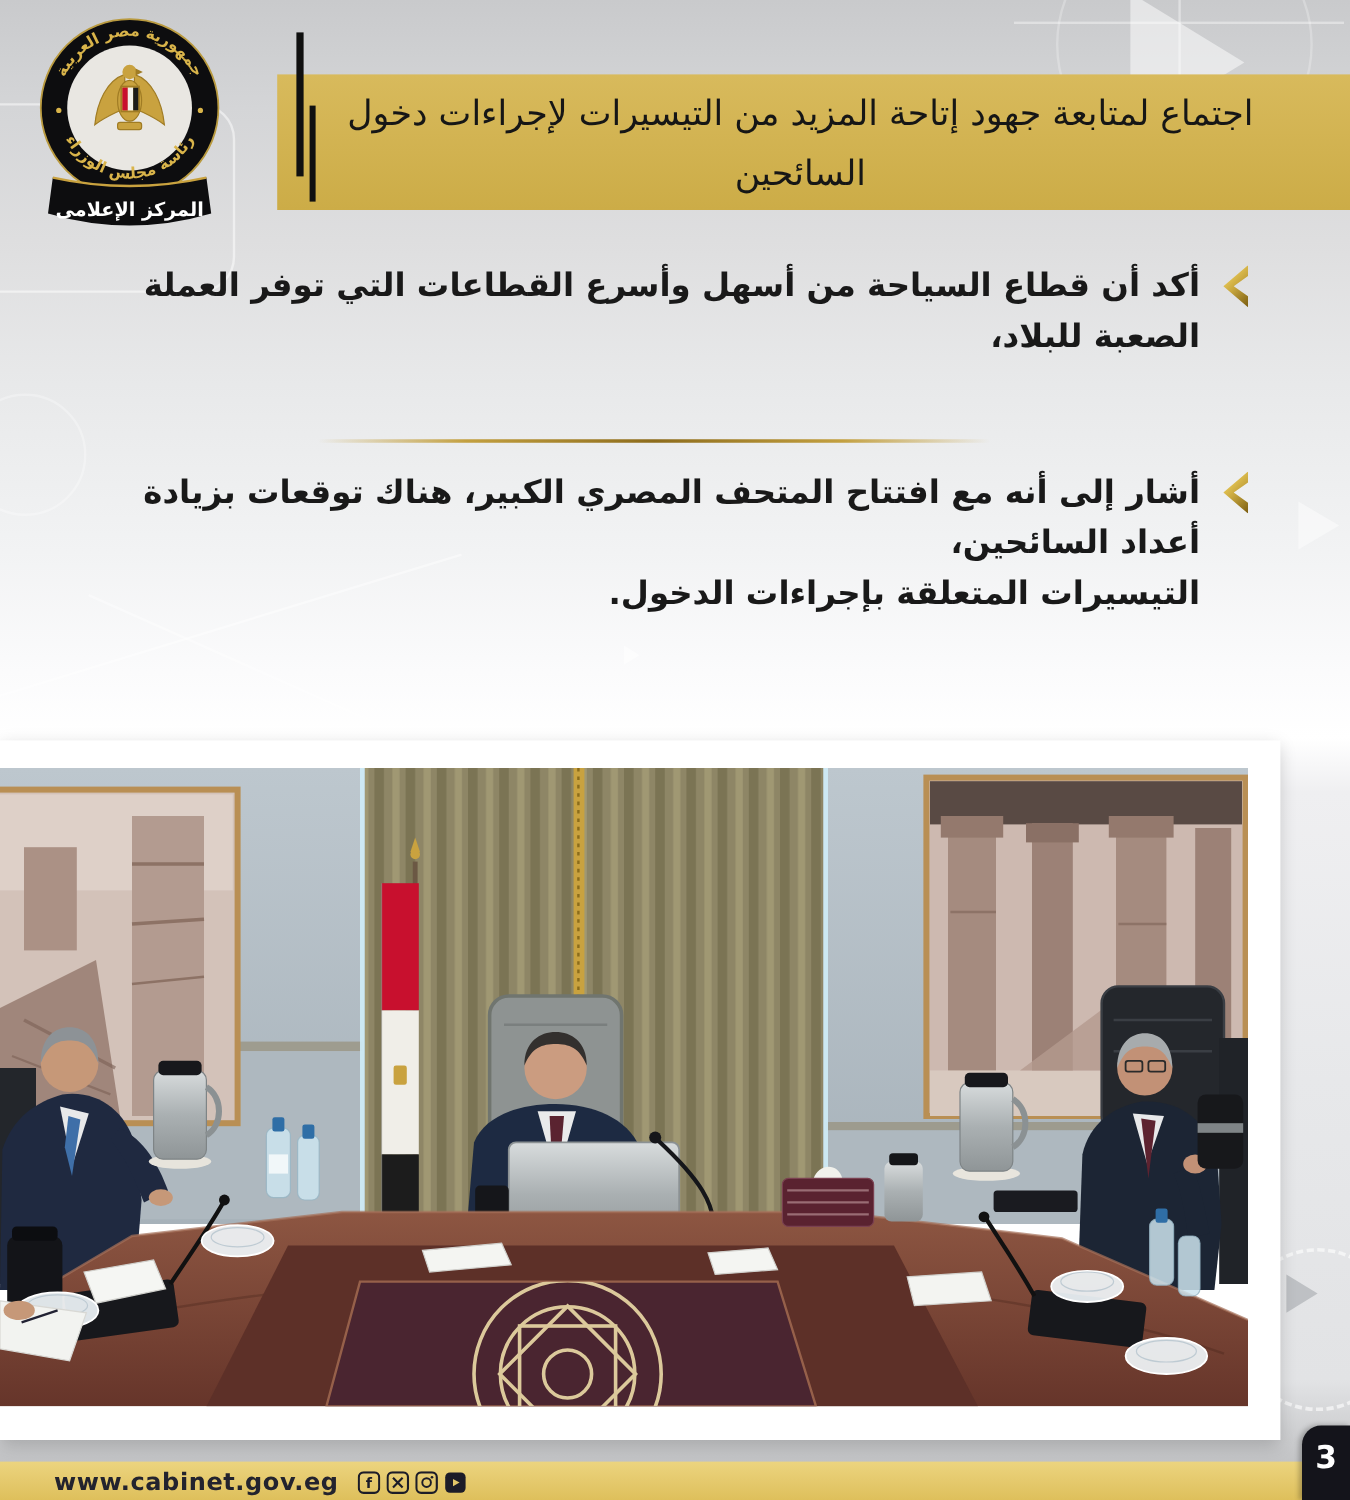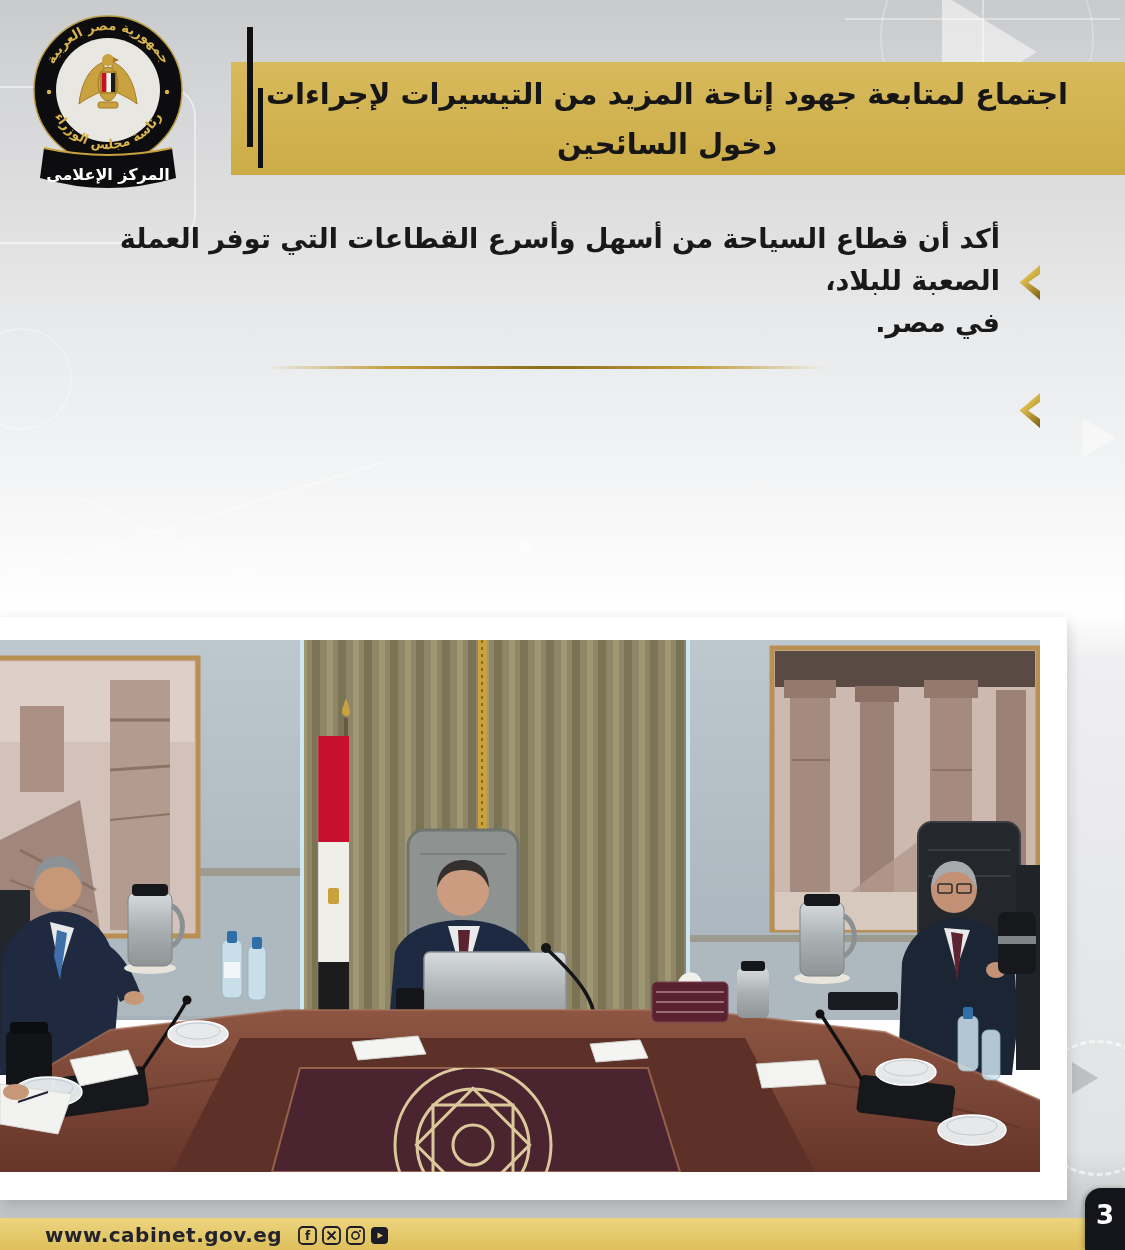--- a/index.html
+++ b/index.html
@@ -6,27 +6,27 @@
   #page{position:relative;width:1125px;height:1250px;overflow:hidden;
     font-family:"DejaVu Sans",sans-serif;
     background:linear-gradient(180deg,#c9cacc 0px,#d4d5d7 90px,#dededf 200px,#e8e9ea 320px,
       #f2f3f4 460px,#fbfbfc 560px,#ffffff 615px,#efeff1 660px,#e7e8ea 900px,#e2e3e5 1150px,
       #cbccce 1200px,#c2c3c5 1218px);}
   .deco{position:absolute;pointer-events:none;}
   
   #title-band{position:absolute;left:231px;right:0;top:62px;height:113px;
     background:linear-gradient(180deg,#d8ba5c,#ccac47);
     display:flex;flex-direction:column;justify-content:center;align-items:center;
-    direction:rtl;color:#161616;font-weight:bold;font-size:29px;line-height:50px;text-align:center;
+    direction:rtl;color:#161616;font-weight:normal;font-size:29px;line-height:50px;text-align:center;
     padding:0 32px 0 10px;box-sizing:border-box;}
   .vbar{position:absolute;background:#101010;}
   #vbar1{left:247px;top:27px;width:6px;height:120px;}
   #vbar2{left:258px;top:88px;width:5px;height:80px;}
   
-  .bullet{position:absolute;right:85px;width:955px;direction:rtl;display:flex;align-items:center;}
+  .bullet{position:absolute;right:85px;width:955px;direction:rtl;display:flex;align-items:flex-start;}
   .chevron{flex:0 0 auto;width:27px;height:35px;margin-left:13px;margin-top:3px;
     background:linear-gradient(135deg,#f9e9a0 0%,#e3c354 35%,#c9a83f 55%,#7a5c10 100%);
     clip-path:polygon(100% 0,24% 50%,100% 100%,100% 74%,56% 50%,100% 26%);}
   .bullet-text{font-weight:bold;color:#191919;font-size:27px;line-height:42px;text-align:right;}
   #divider{position:absolute;left:265px;top:366px;width:560px;height:3px;border-radius:2px;
     background:linear-gradient(90deg,rgba(156,122,34,0) 0%,#c3a040 22%,#8d6c1c 50%,#c3a040 78%,rgba(156,122,34,0) 100%);}
   
   #photo-frame{position:absolute;left:0;top:617px;width:1067px;height:583px;background:#ffffff;
     box-shadow:0 5px 14px rgba(0,0,0,.18);}
   #photo-scene{position:absolute;left:0;top:23px;width:1040px;height:532px;overflow:hidden;}
@@ -96,29 +96,30 @@
     </g>
     <path d="M18,138 Q82,152 146,138 L150,168 Q82,188 14,168 Z" fill="#0d0d0f"></path>
     <path d="M18,138 Q82,152 146,138" fill="none" stroke="#c9a23f" stroke-width="2"></path>
     <text x="82" y="170" text-anchor="middle" font-size="16" font-weight="bold" fill="#ffffff">المركز الإعلامى</text>
   </svg>
 
   <div class="bullet" style="top:218px;">
     <div class="chevron"></div>
     <div class="bullet-text">
       <div>أكد أن قطاع السياحة من أسهل وأسرع القطاعات التي توفر العملة الصعبة للبلاد،</div>
-      <div>في مصر.</div>
     </div>
   </div>
 
   <div id="divider"></div>
 
   <div class="bullet" style="top:390px;">
     <div class="chevron"></div>
     <div class="bullet-text">
+      <div>أشار إلى أنه مع افتتاح المتحف المصري الكبير، هناك توقعات بزيادة أعداد السائحين،</div>
+      <div>التيسيرات المتعلقة بإجراءات الدخول.</div>
     </div>
   </div>
 
   <div id="photo-frame">
     <div id="photo-scene">
       <svg width="1040" height="532" viewBox="0 0 1040 532">
         <defs>
           <linearGradient id="wallG" x1="0" y1="0" x2="0" y2="1">
             <stop offset="0" stop-color="#bdc7ce"></stop>
               <stop offset="1" stop-color="#a7b2ba"></stop>

